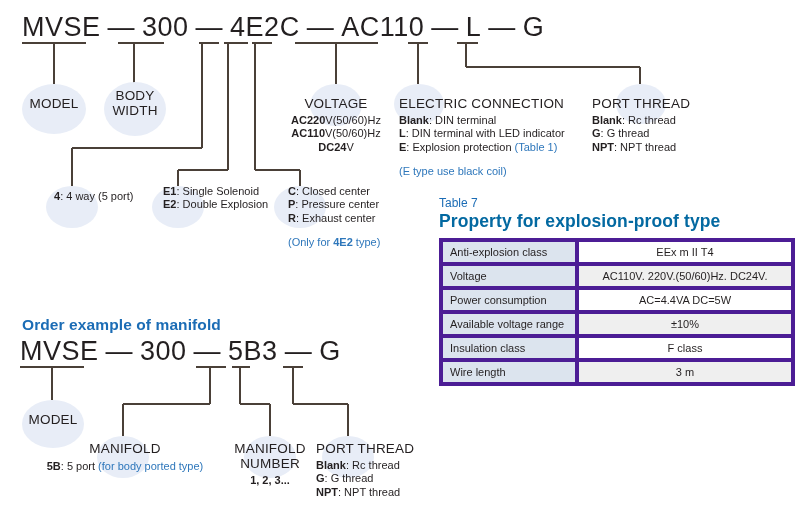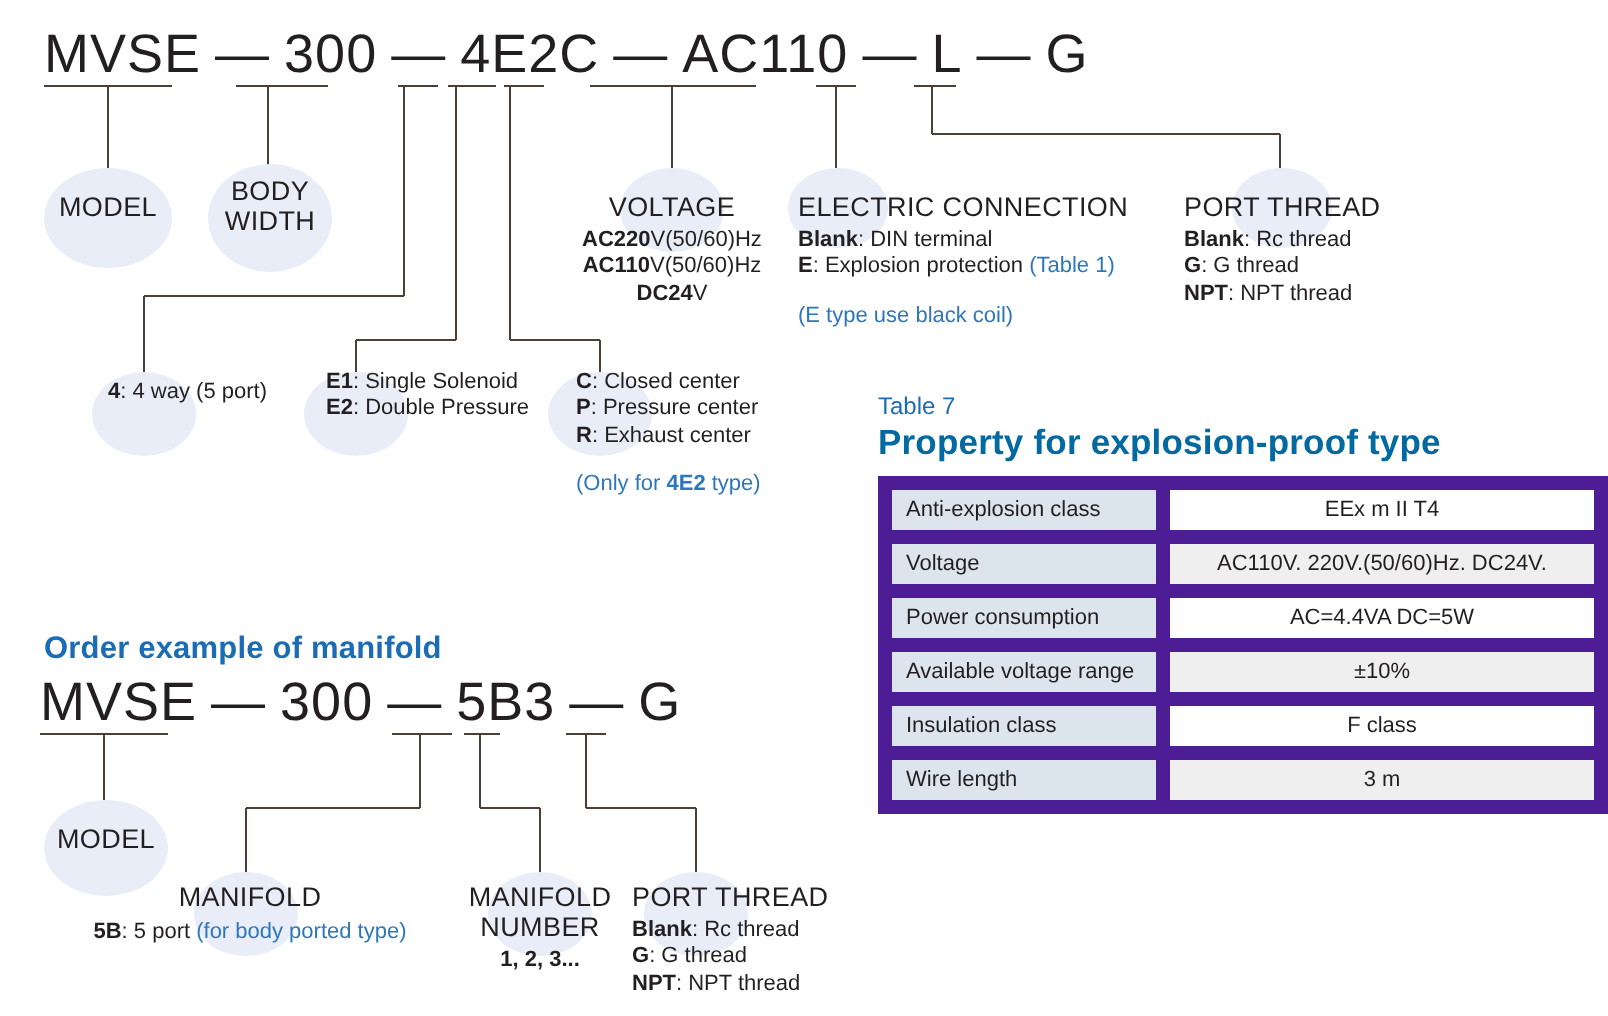--- a/index.html
+++ b/index.html
@@ -74,21 +74,21 @@
   }
 
   
   table.prop{
     position:absolute;
     border-collapse:collapse;
     font-size:11px;
     color:#231f20;
   }
   table.prop td{
-    border:7px solid #4c1d95;
+    border:4px solid #4c1d95;
     height:20px;
     padding:0 7px;
   }
   table.prop td.k{
     background:#dce4ee;
     width:118px;
     text-align:left;
   }
   table.prop td.v{
     width:198px;
@@ -181,40 +181,41 @@
     <div class="ct-title c">BODY</div>
     <div class="ct-title c">WIDTH</div>
   </div>
 
   <div class="callout" style="left:54px;top:190px;">
     <div class="ct-line"><span class="b">4</span><span>: 4 way (5 port)</span></div>
   </div>
 
   <div class="callout" style="left:163px;top:185px;">
     <div class="ct-line"><span class="b">E1</span><span>: Single Solenoid</span></div>
-    <div class="ct-line"><span class="b">E2</span><span>: Double Pressure</span></div>
+    <div class="ct-line"><span class="b">E2</span><span>: Double Explosion</span></div>
   </div>
 
   <div class="callout" style="left:288px;top:185px;">
     <div class="ct-line"><span class="b">C</span><span>: Closed center</span></div>
     <div class="ct-line"><span class="b">P</span><span>: Pressure center</span></div>
     <div class="ct-line"><span class="b">R</span><span>: Exhaust center</span></div>
     <div class="ct-line blue" style="margin-top:11px;"><span>(Only for </span><span class="b">4E2</span><span> type)</span></div>
   </div>
 
   <div class="callout" style="left:240px;top:96px;width:192px;">
     <div class="ct-title c">VOLTAGE</div>
     <div class="ct-line c" style="margin-top:3px;"><span class="b">AC220</span><span>V(50/60)Hz</span></div>
     <div class="ct-line c"><span class="b">AC110</span><span>V(50/60)Hz</span></div>
     <div class="ct-line c"><span class="b">DC24</span><span>V</span></div>
   </div>
 
   <div class="callout" style="left:399px;top:96px;">
     <div class="ct-title">ELECTRIC CONNECTION</div>
     <div class="ct-line" style="margin-top:3px;"><span class="b">Blank</span><span>: DIN terminal</span></div>
+    <div class="ct-line"><span class="b">L</span><span>: DIN terminal with LED indicator</span></div>
     <div class="ct-line"><span class="b">E</span><span>: Explosion protection </span><span class="blue">(Table 1)</span></div>
     <div class="ct-line blue" style="margin-top:11px;">(E type use black coil)</div>
   </div>
 
   <div class="callout" style="left:592px;top:96px;">
     <div class="ct-title">PORT THREAD</div>
     <div class="ct-line" style="margin-top:3px;"><span class="b">Blank</span><span>: Rc thread</span></div>
     <div class="ct-line"><span class="b">G</span><span>: G thread</span></div>
     <div class="ct-line"><span class="b">NPT</span><span>: NPT thread</span></div>
   </div>

